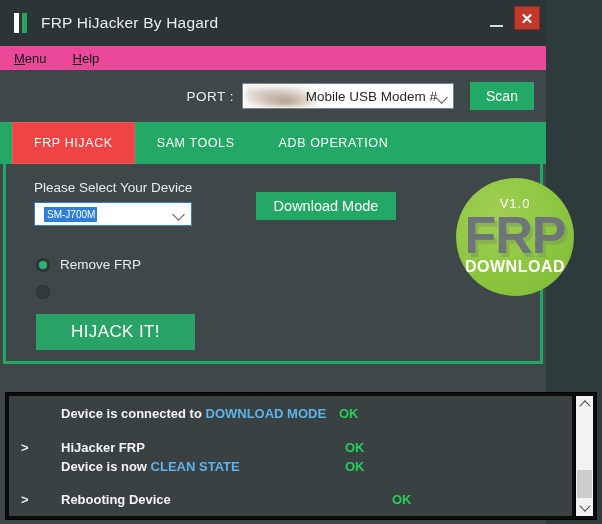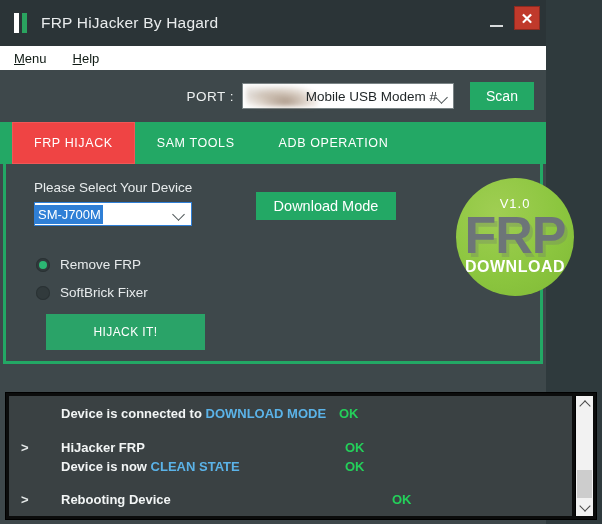--- a/index.html
+++ b/index.html
@@ -89,21 +89,21 @@
     line-height: 24px;
     text-align: center;
     border: 1px solid #8d2a20;
     box-sizing: border-box;
     cursor: default;
   }
 
   
   .menubar {
     height: 24px;
-    background: #ffffff;
+    background: #ec4899;
     display: flex;
     align-items: center;
     padding-left: 14px;
     box-sizing: border-box;
   }
   .menu-item {
     color: #0f1a14;
     font-size: 13px;
     margin-right: 26px;
     cursor: default;
@@ -233,23 +233,23 @@
     background: #ffffff;
     border: 1px solid #2f7fd6;
     box-sizing: border-box;
     display: flex;
     align-items: center;
     cursor: default;
   }
   .device-select .sel-val {
     background: #2f7fd6;
     color: #ffffff;
-    font-size: 13px;
+    font-size: 10px;
     padding: 2px 2px 2px 3px;
-    margin-left: 0;
+    margin-left: 9px;
     white-space: nowrap;
   }
   .device-select .chevron {
     right: 8px;
     top: 7px;
     border-color: #4a5254;
   }
 
   .dl-btn {
     position: absolute;
@@ -293,27 +293,27 @@
     border-radius: 50%;
     background: #2bb673;
   }
   .radio-label {
     color: #e7ebec;
     font-size: 13.5px;
   }
 
   .hijack-btn {
     position: absolute;
-    left: 40px;
+    left: 30px;
     top: 150px;
     width: 159px;
     height: 36px;
     background: #2aa368;
     color: #ffffff;
-    font-size: 12px;
+    font-size: 17px;
     letter-spacing: .4px;
     display: flex;
     align-items: center;
     justify-content: center;
     cursor: default;
   }
 
   
   .logo {
     position: absolute;
@@ -486,21 +486,20 @@
 
     <div class="dl-btn">Download Mode</div>
 
     <div class="radio-row r1 checked">
       <span class="radio-dot"></span>
       <span class="radio-label">Remove FRP</span>
     </div>
 
     <div class="radio-row r2">
       <span class="radio-dot"></span>
-      <span class="radio-label">SoftBrick Fixer</span>
     </div>
 
     <div class="hijack-btn">HIJACK IT!</div>
 
     <div class="logo">
       <div class="v">V1.0</div>
       <div class="frp">FRP</div>
       <div class="hj">DOWNLOAD</div>
     </div>
 

